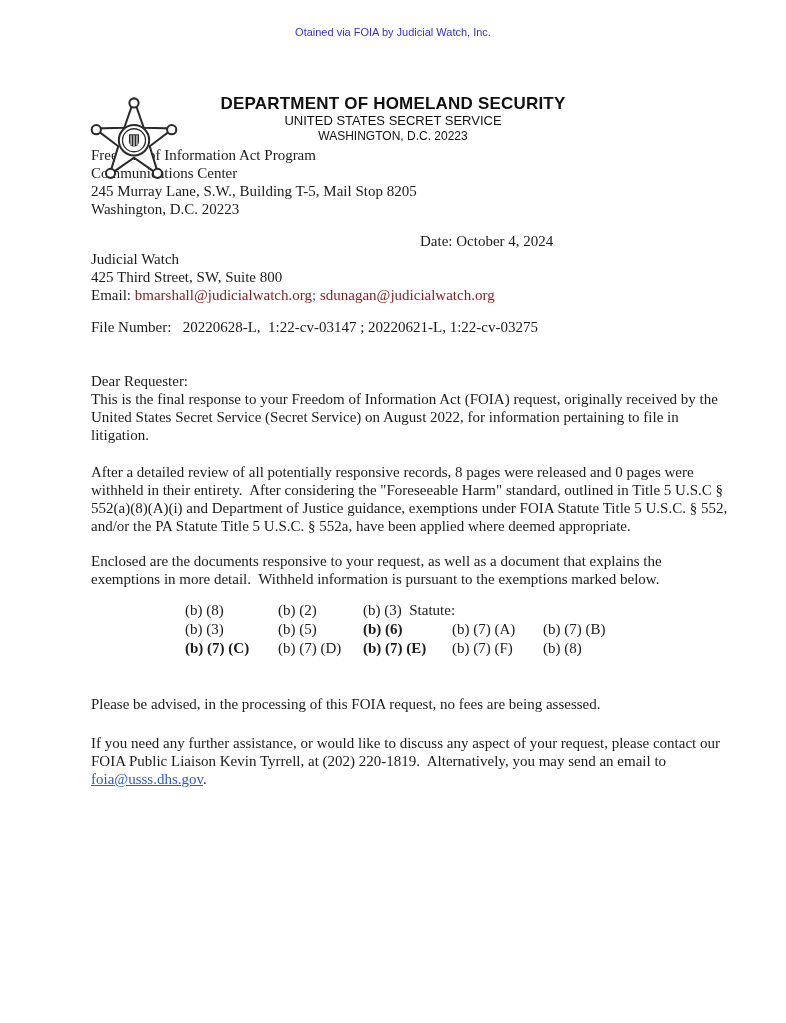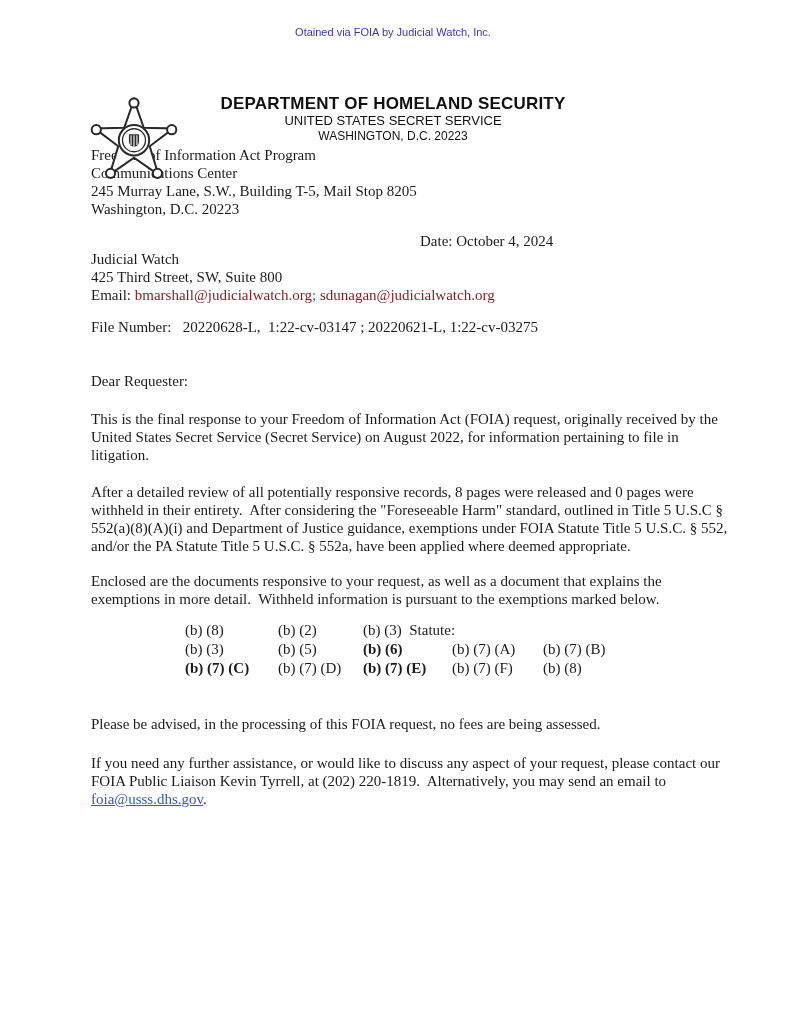--- a/index.html
+++ b/index.html
@@ -40,21 +40,21 @@
   .content { padding: 0 55px 0 91px; font-size: 15px; line-height: 18px; }
 
   .sender    { margin-top: 2px; }
   .addr-line { white-space: pre; }
   .date-line { margin-top: 14px; margin-left: 329px; }
   .recipient { }
   .file-number { margin-top: 14px; white-space: pre; }
   .salutation  { margin-top: 36px; }
 
   .para { white-space: pre-wrap; max-width: 640px; }
-  .p-response { margin-top: 20px; }
+  .p-response { }
   .p-review   { margin-top: 19px; }
   .p-enclosed { margin-top: 17px; }
   .p-fees     { margin-top: 37px; }
   .p-assist   { margin-top: 21px; }
 
   .section-heading {
     margin-top: 17px;
     text-align: center;
     font-weight: bold;
     font-style: italic;

